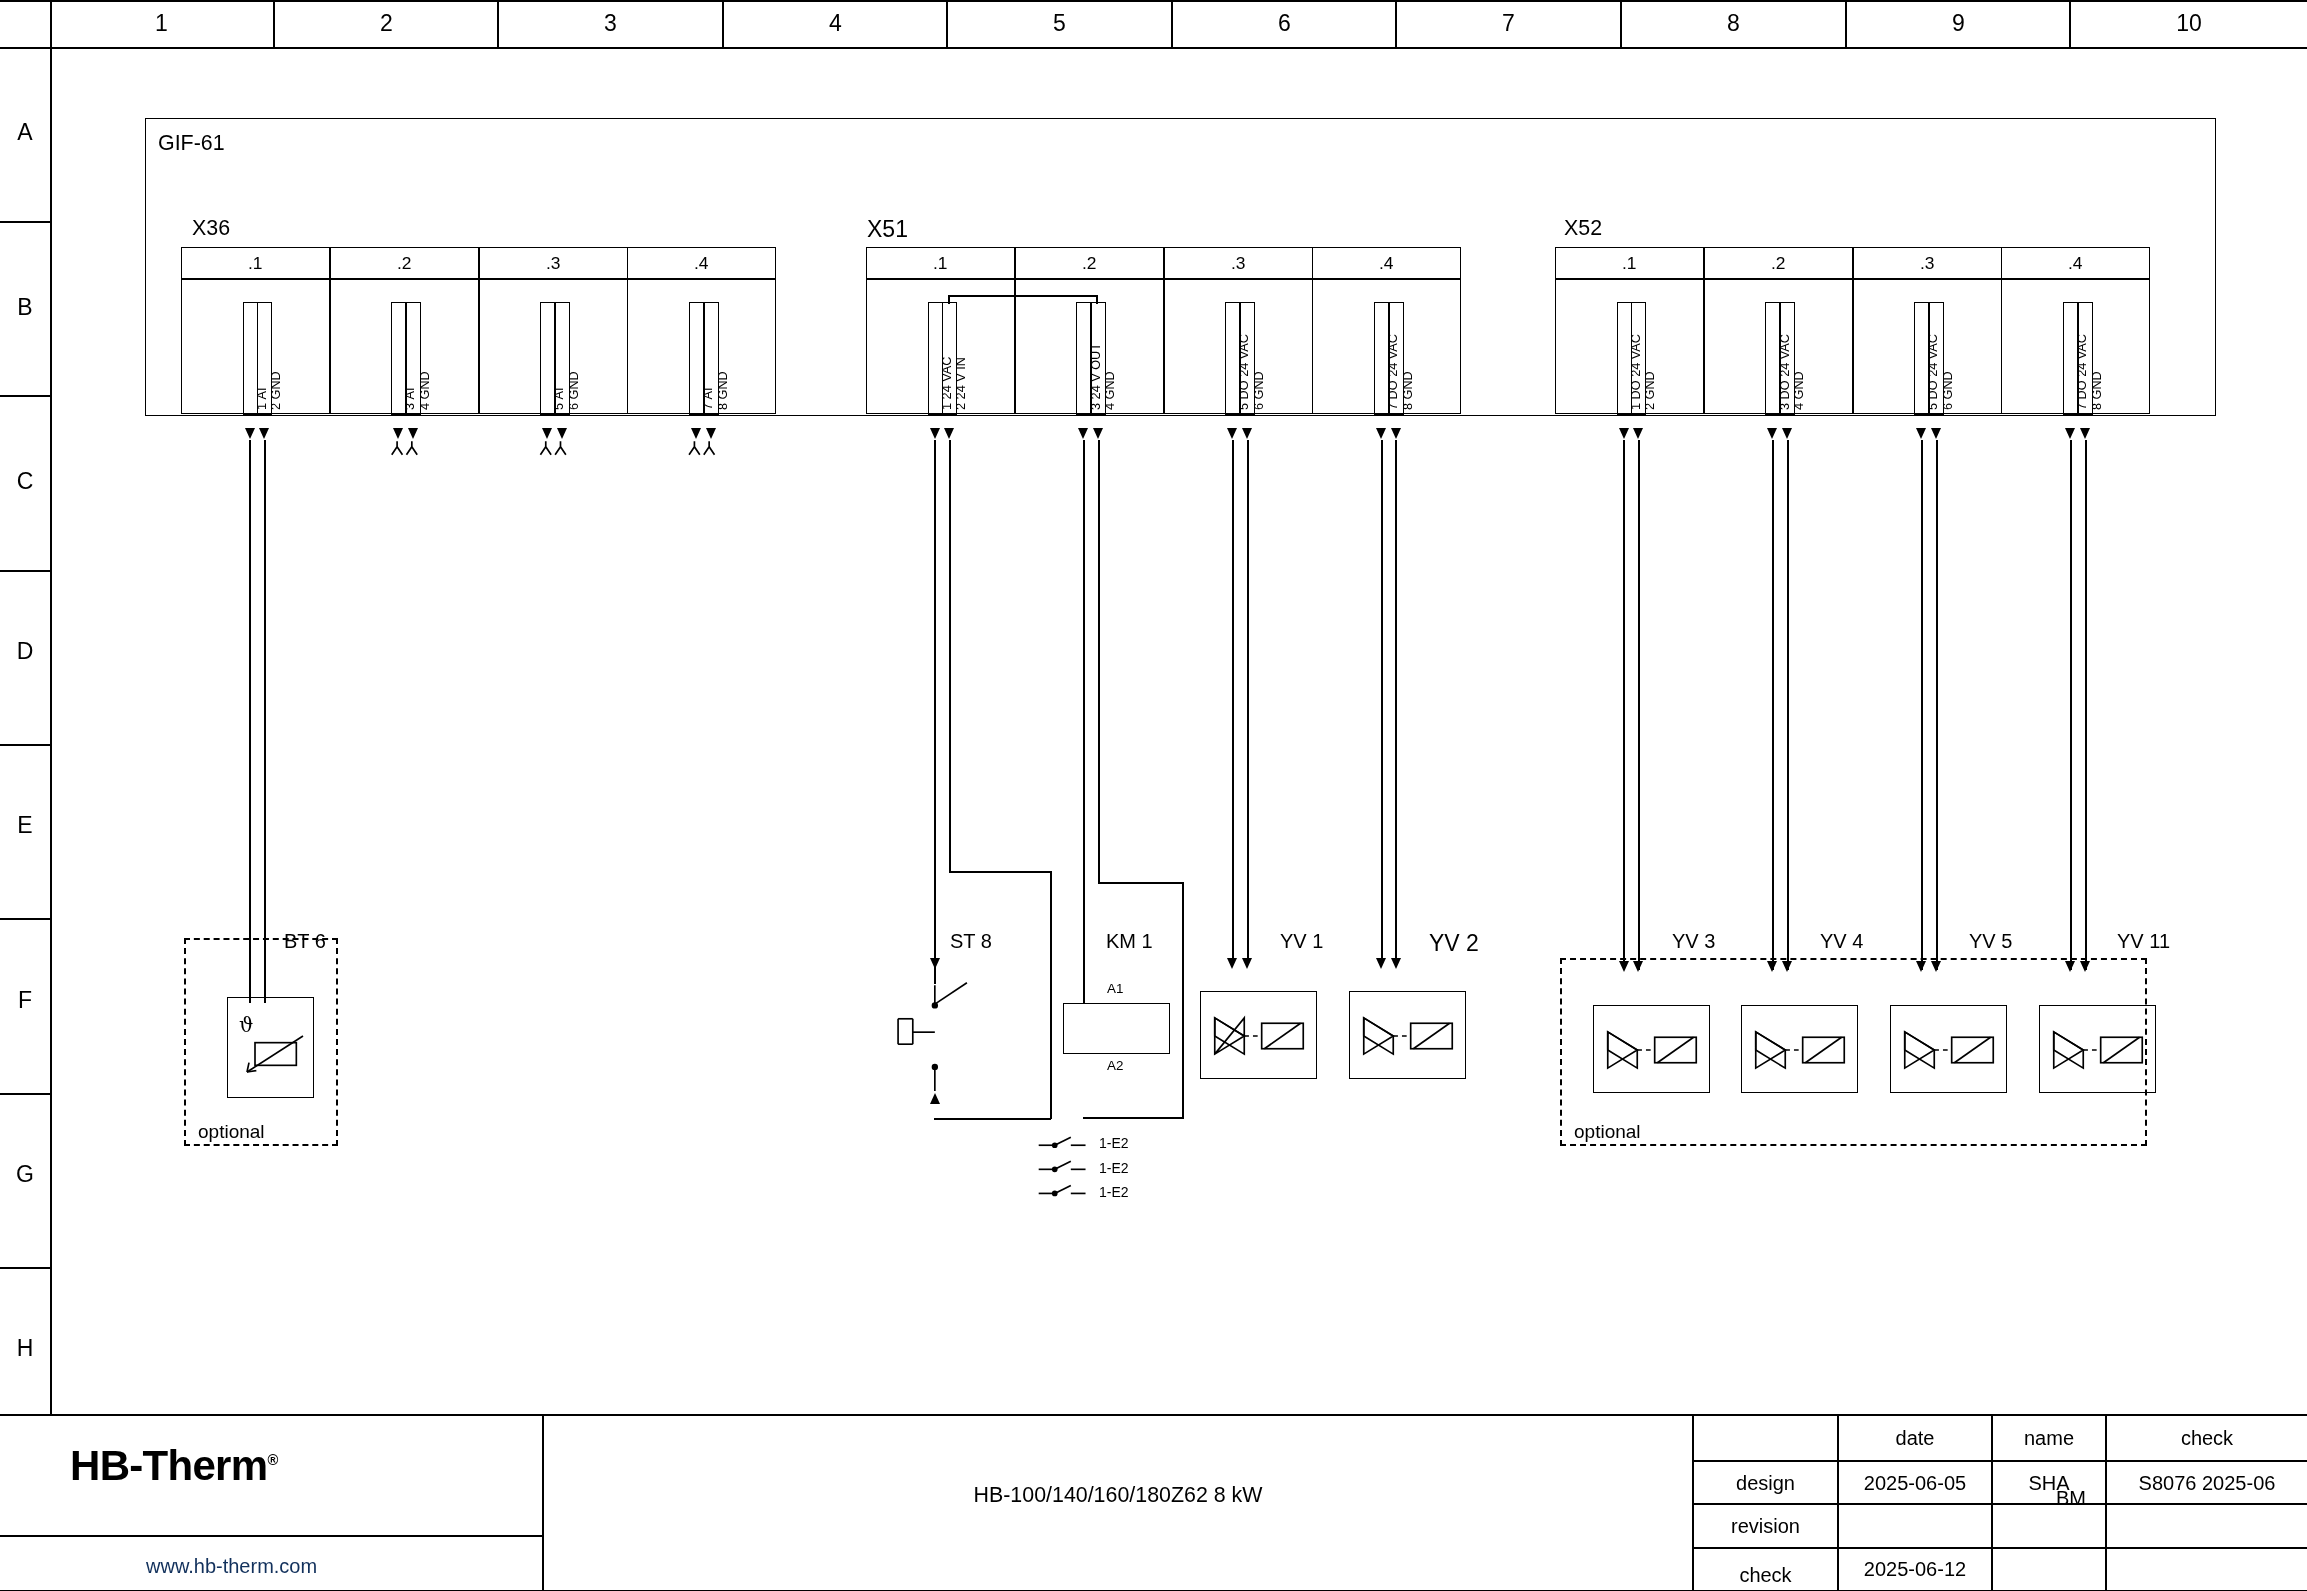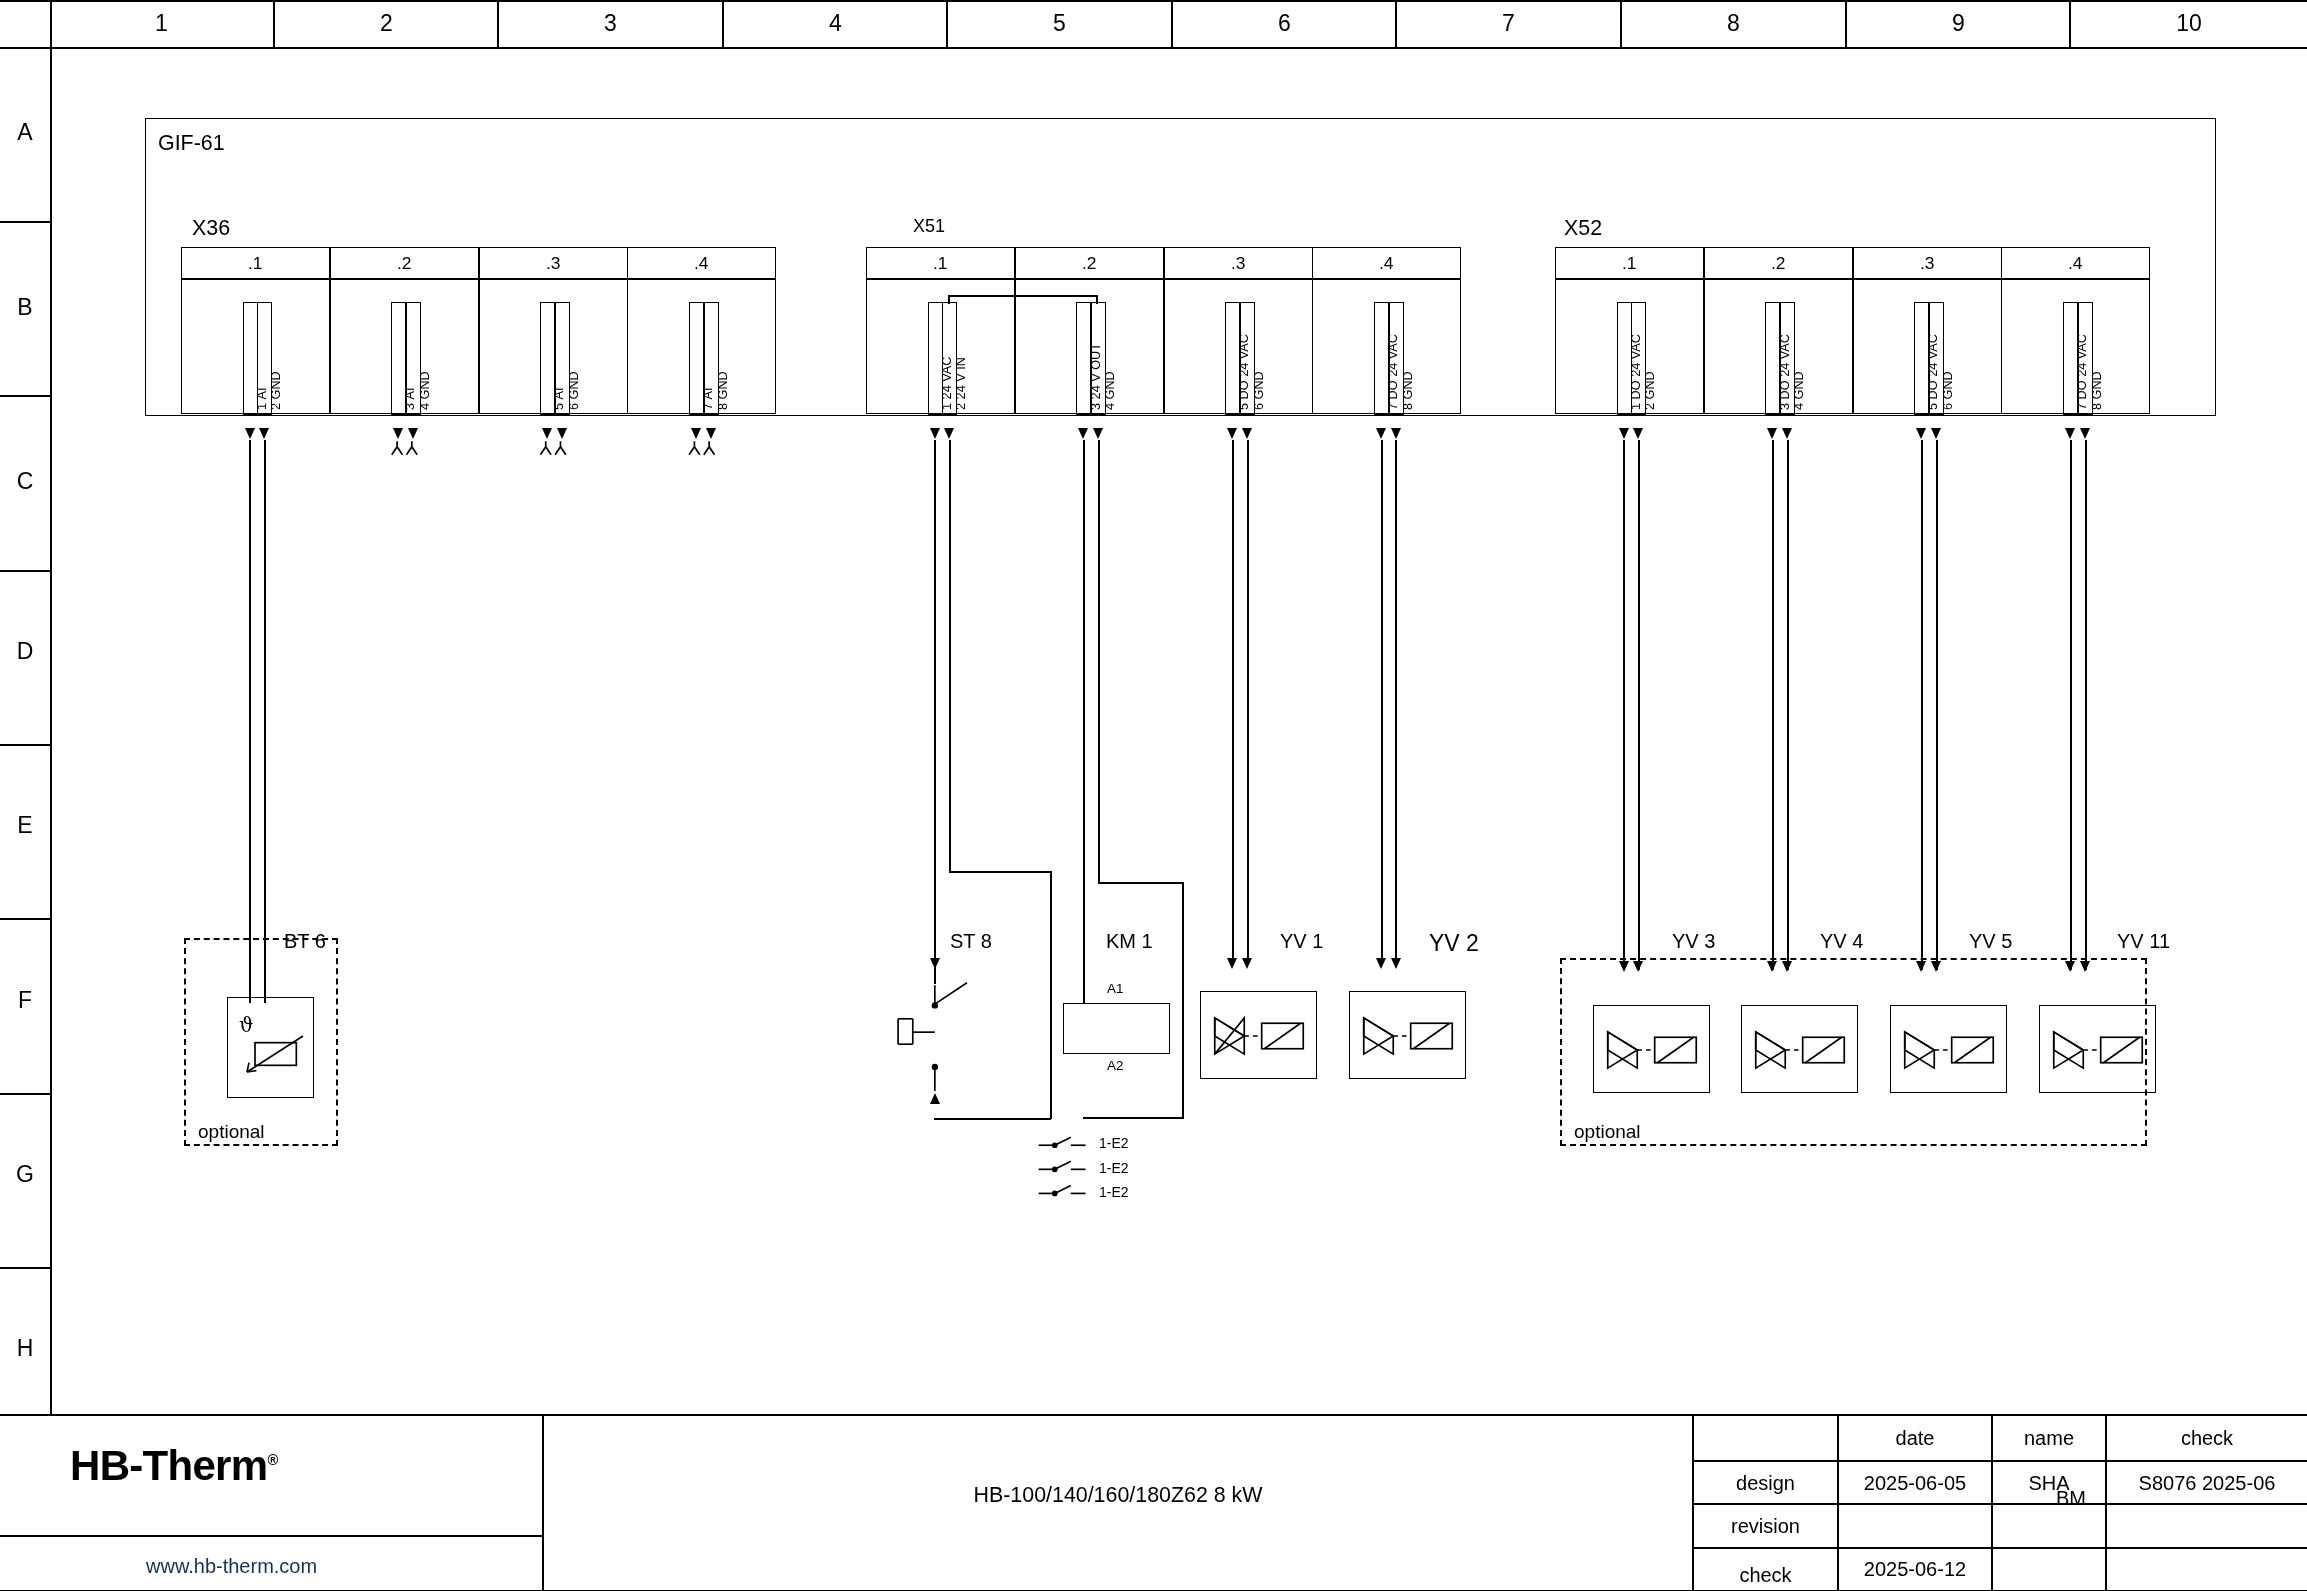--- a/index.html
+++ b/index.html
@@ -135,21 +135,21 @@
     <g stroke="#000" stroke-width="2.5" fill="none">
       <path d="M 25,38 L 33,26 M 41,38 L 33,26 M 33,26 L 33,18"></path>
       <path d="M 47,38 L 55,26 M 63,38 L 55,26 M 55,26 L 55,18"></path>
       <path d="M 247,38 L 255,26 M 263,38 L 255,26 M 255,26 L 255,18"></path>
       <path d="M 269,38 L 277,26 M 285,38 L 277,26 M 277,26 L 277,18"></path>
       <path d="M 469,38 L 477,26 M 485,38 L 477,26 M 477,26 L 477,18"></path>
       <path d="M 491,38 L 499,26 M 507,38 L 499,26 M 499,26 L 499,18"></path>
     </g>
   </svg>
 
-  <div class="lbl" style="left:913px;top:216px;font-size:18px;">X51</div>
+  <div class="lbl" style="left:867px;top:216px;font-size:23px;">X51</div>
   <div class="box" style="left:866px;top:247px;width:149px;height:32px;"></div>
   <div class="box" style="left:1015px;top:247px;width:149px;height:32px;"></div>
   <div class="box" style="left:1164px;top:247px;width:149px;height:32px;"></div>
   <div class="box" style="left:1312px;top:247px;width:149px;height:32px;"></div>
   <div class="lbl" style="left:933px;top:253px;">.1</div>
   <div class="lbl" style="left:1082px;top:253px;">.2</div>
   <div class="lbl" style="left:1231px;top:253px;">.3</div>
   <div class="lbl" style="left:1379px;top:253px;">.4</div>
 
   <div class="box" style="left:866px;top:279px;width:149px;height:135px;"></div>

